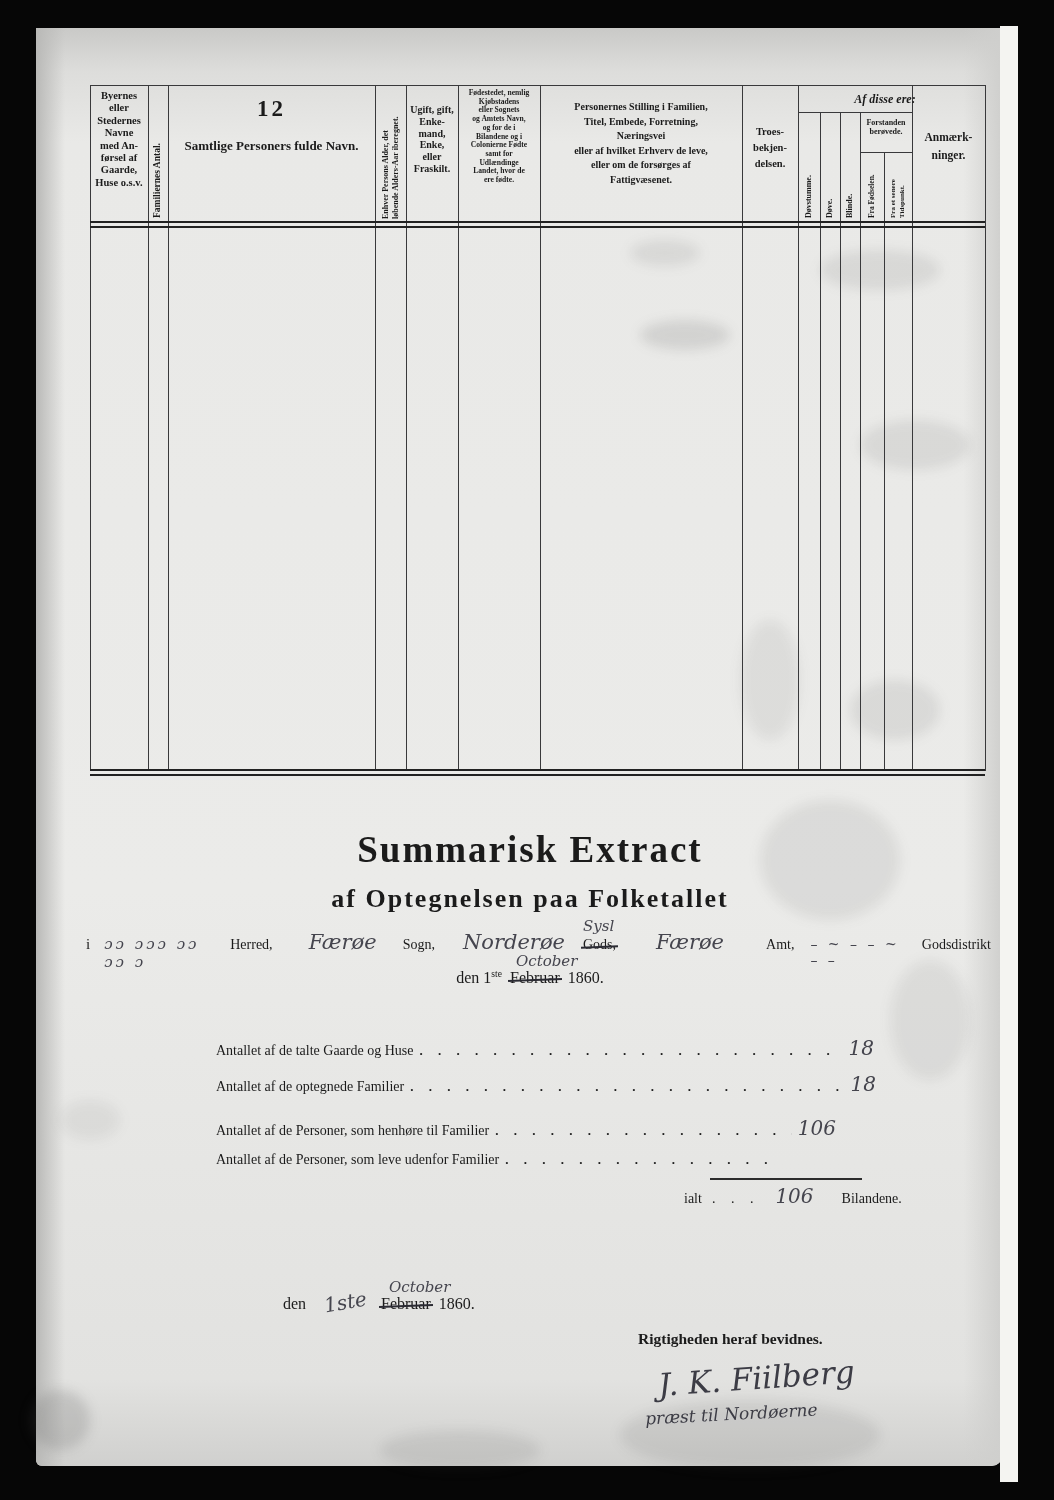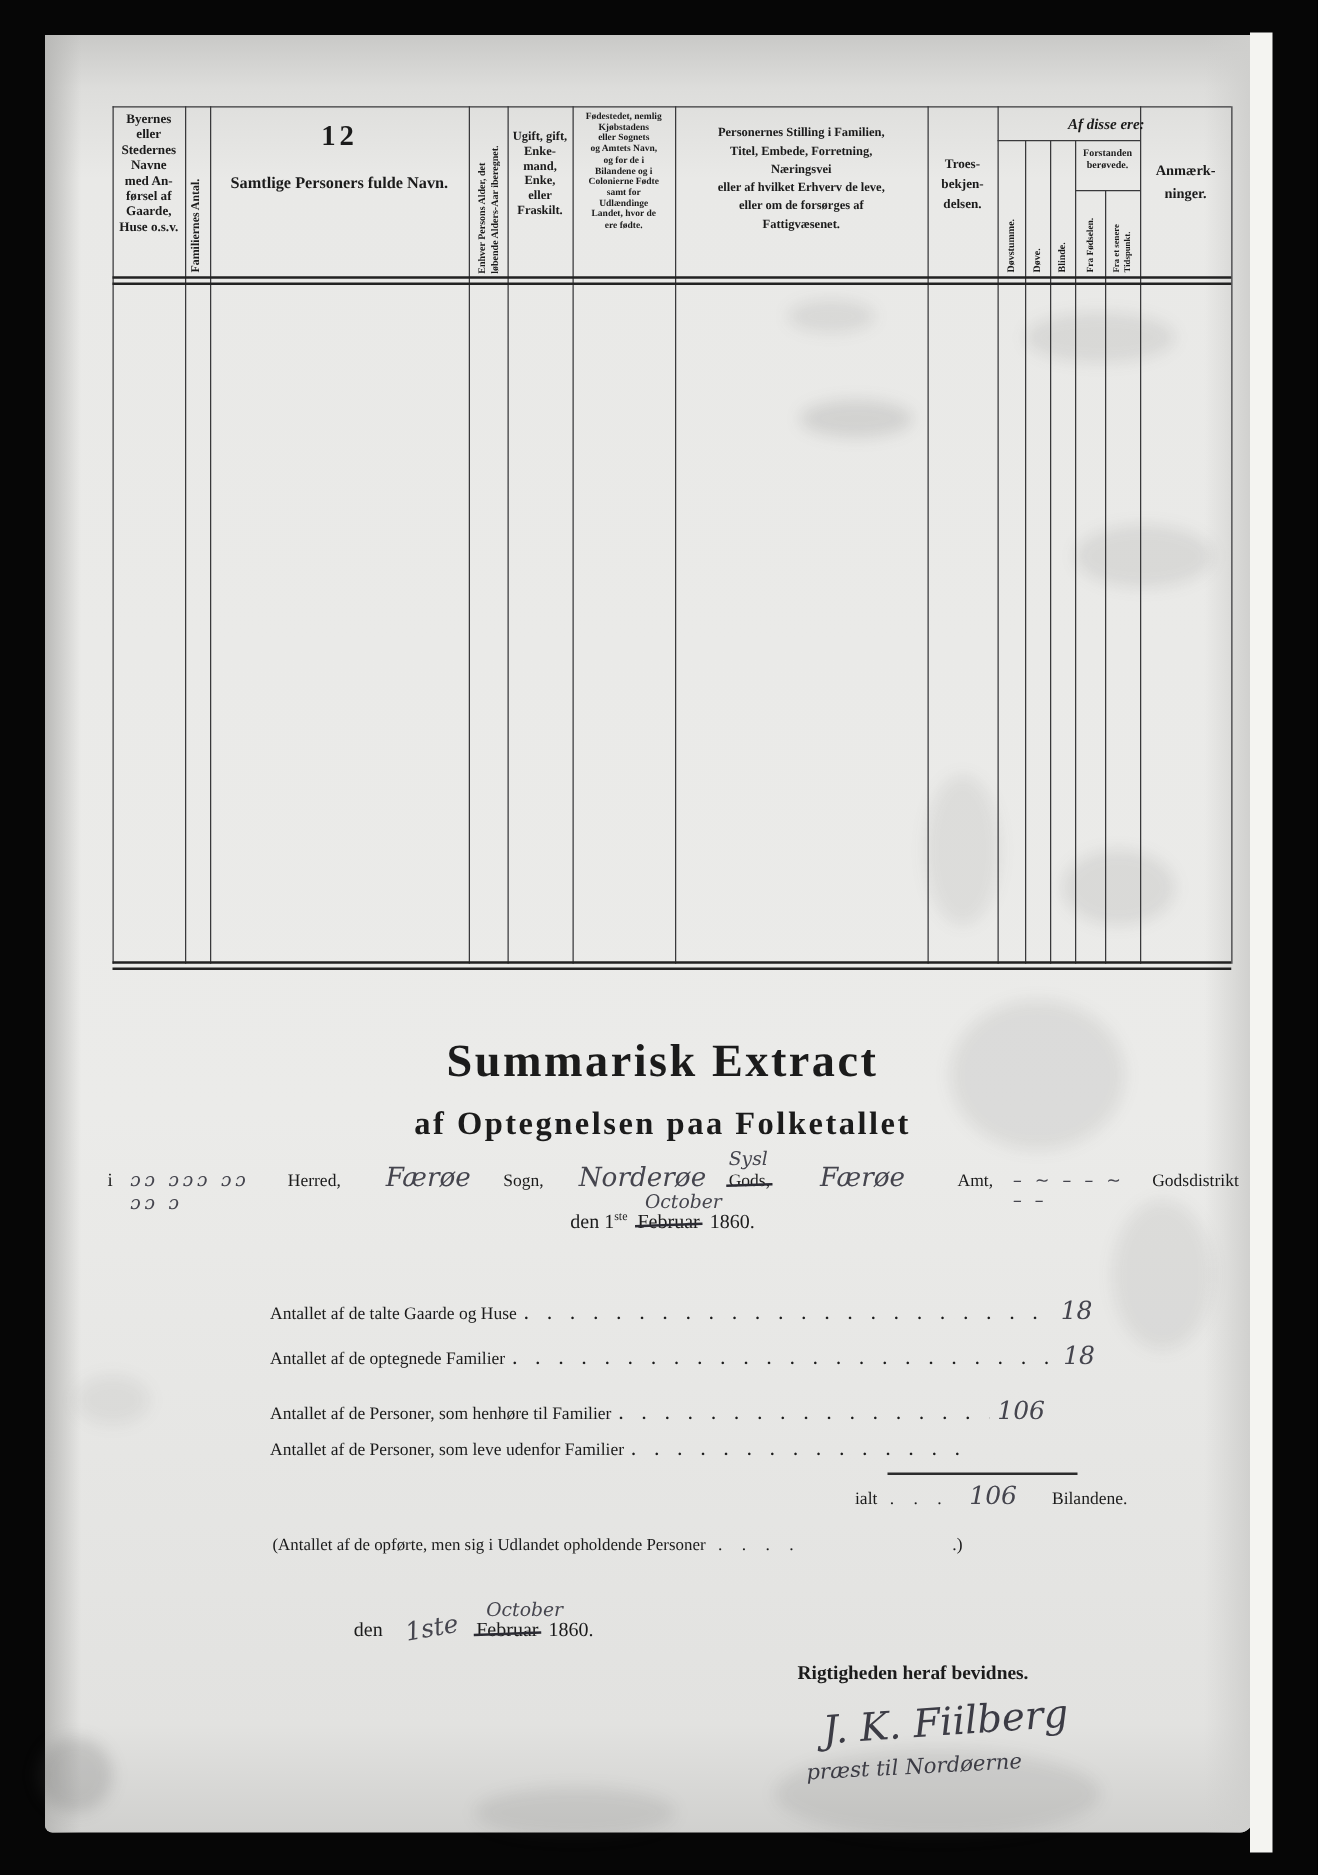--- a/index.html
+++ b/index.html
@@ -200,25 +200,20 @@
   </div>
 
   <div class="hl" style="left:710px;top:1178px;width:152px;height:2px;background:#2c2c2c;"></div>
   <div class="row" style="left:684px;top:1184px;width:240px;">
     <span class="lab">ialt</span>
     <span class="lab" style="margin-left:10px;letter-spacing:6px;">. . .</span>
     <span class="val hw" style="margin-left:16px;">106</span>
     <span class="lab" style="margin-left:28px;">Bilandene.</span>
   </div>
 
-  <div class="row" style="left:218px;top:1228px;width:552px;">
-    <span class="lab" style="font-size:13.5px;">(Antallet af de opførte, men sig i Udlandet opholdende Personer</span>
-    <span class="lab" style="margin-left:10px;letter-spacing:6px;">. . . .</span>
-    <span class="lab" style="margin-left:auto;">.)</span>
-  </div>
 
   <div class="row" style="left:283px;top:1290px;width:260px;">
     <span class="lab" style="font-size:16px;">den</span>
     <span class="hw" style="margin-left:18px;font-size:20px;transform:rotate(-10deg);">1ste</span>
     <span class="lab struck" style="font-size:16px;margin-left:14px;position:relative;">
       <span class="hwabove hw" style="left:8px;top:-17px;">October</span>
       <span>Februar</span>
     </span>
     <span class="lab" style="font-size:16px;margin-left:8px;">1860.</span>
   </div>

